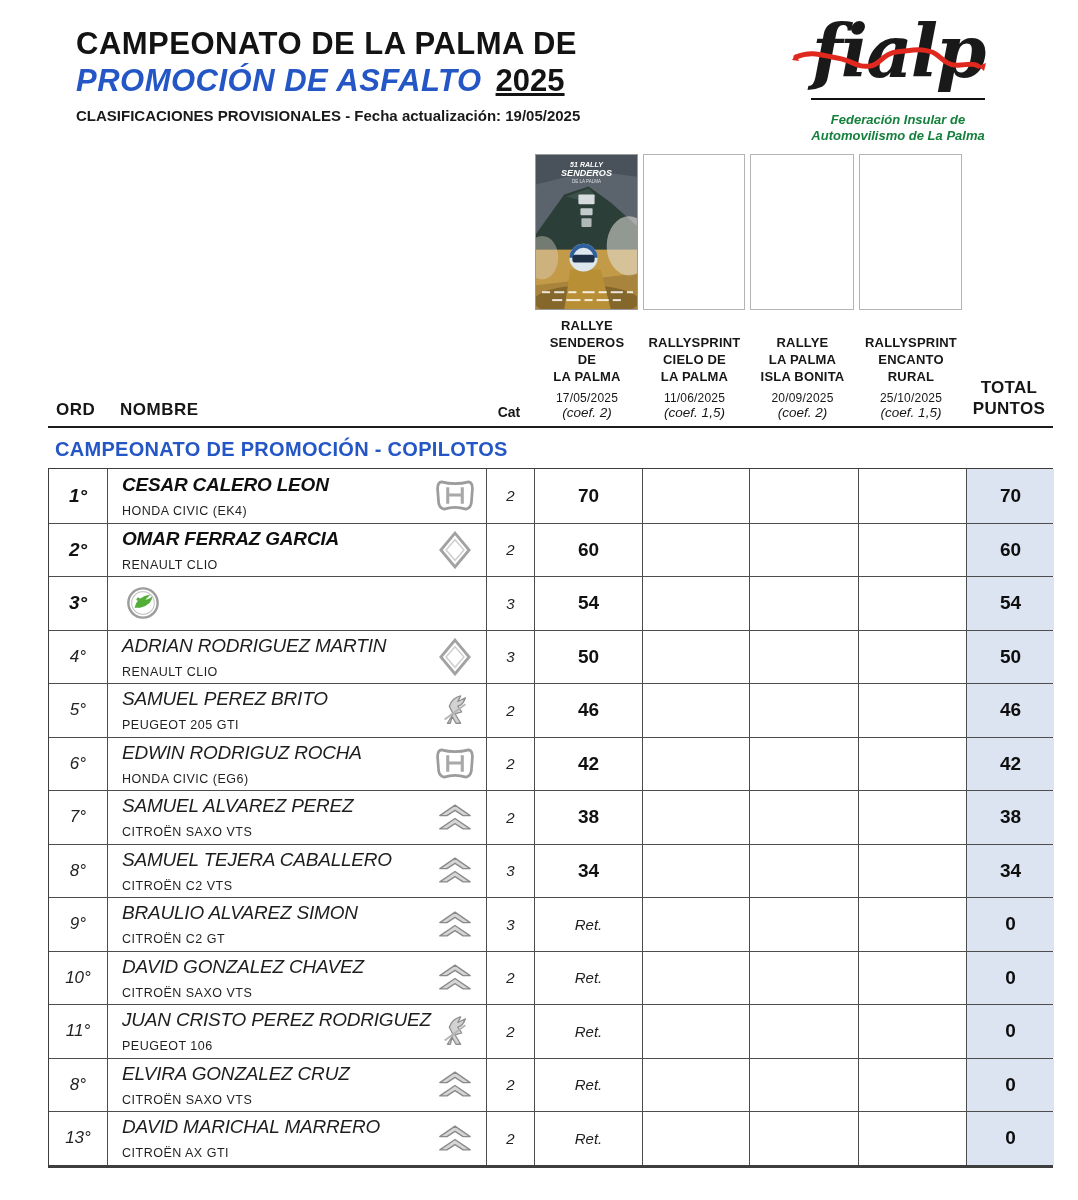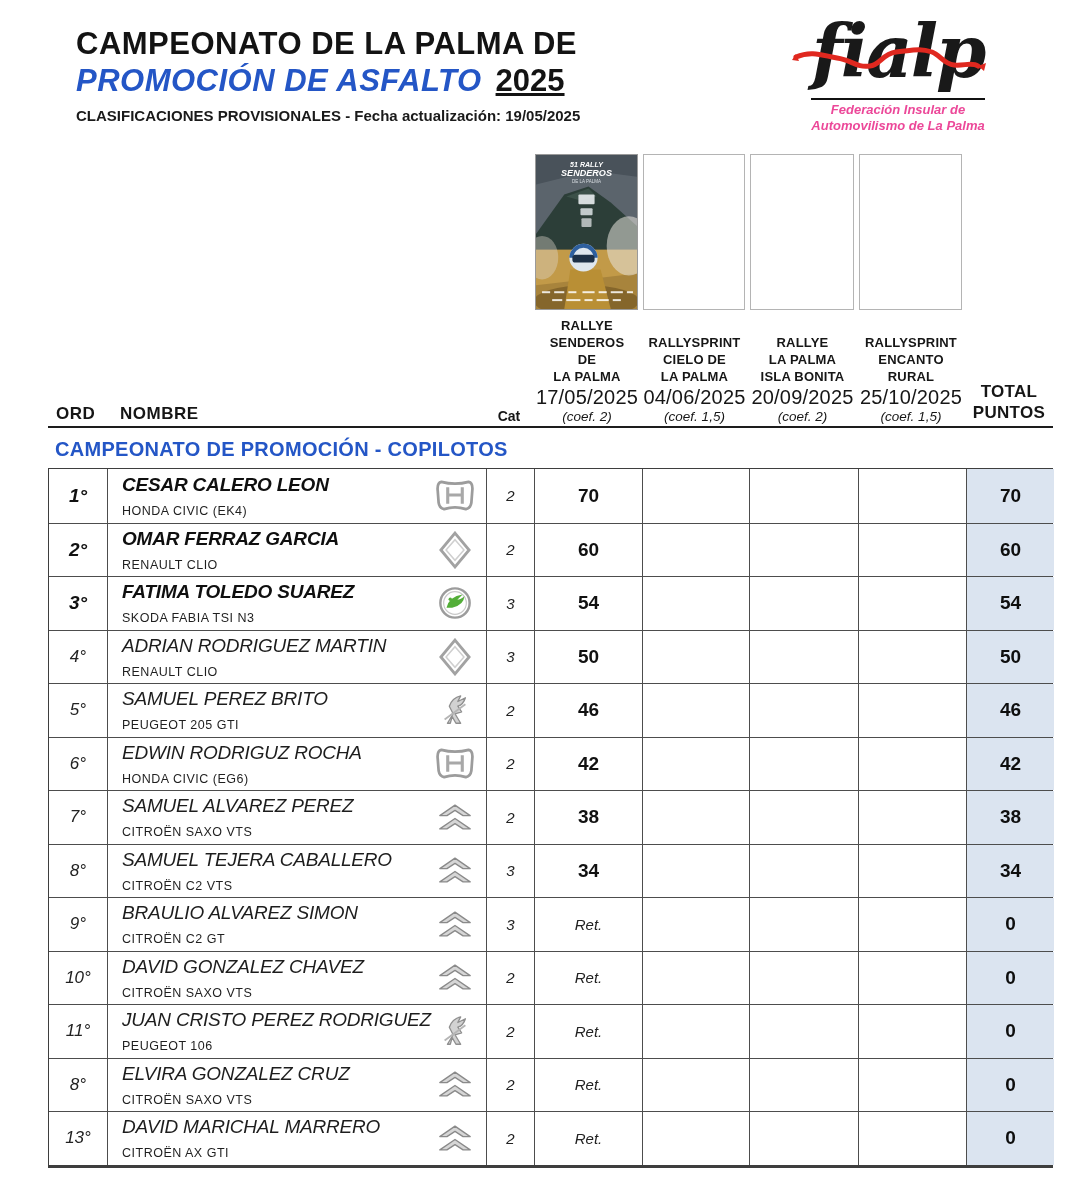--- a/index.html
+++ b/index.html
@@ -10,40 +10,40 @@
   .title-line1{font-size:31px;font-weight:800;letter-spacing:.5px;color:#131313;line-height:1.15;}
   .title-line2{font-size:31px;font-weight:800;line-height:1.25;}
   .title-line2 .blue{color:#2456c6;font-style:italic;letter-spacing:.5px;}
   .title-line2 .year{color:#131313;margin-left:14px;text-decoration:underline;}
   .subtitle{font-size:15px;font-weight:700;margin-top:7px;color:#1a1a1a;}
 
   .logo-block{position:absolute;left:782px;top:12px;width:232px;text-align:center;}
   .fialp-wrap{position:relative;height:86px;}
   .fialp-text{font-family:"DejaVu Serif",serif;font-style:italic;font-weight:bold;font-size:72px;line-height:80px;color:#191919;letter-spacing:-2px;}
   .fialp-route{position:absolute;left:0;top:0;width:232px;height:86px;pointer-events:none;}
-  .org-name{font-size:13px;font-weight:700;font-style:italic;color:#ec4899;border-top:2px solid #111;display:inline-block;padding-top:2px;line-height:1.25;white-space:pre-line;}
+  .org-name{font-size:13px;font-weight:700;font-style:italic;color:#15803d;border-top:2px solid #111;display:inline-block;padding-top:12px;line-height:1.25;white-space:pre-line;}
 
   
   .grid-cols{display:grid;grid-template-columns:58px 379px 48px 108px 107px 109px 108px 88px;}
 
   
   .posters-row{position:absolute;left:48px;top:152px;width:1005px;height:162px;}
   .poster-cell{position:relative;}
   .poster-box{position:absolute;left:2px;right:3px;top:2px;bottom:4px;border:1px solid #b4b4b4;background:#fff;}
   .poster-box.has-art{border-color:#9a9a9a;}
   .poster-box svg{display:block;width:100%;height:100%;}
 
   
   .col-headers{position:absolute;left:48px;top:318px;width:1005px;height:110px;border-bottom:2px solid #1d1d1d;box-sizing:border-box;align-items:end;}
   .col-headers .cell{display:flex;flex-direction:column;justify-content:flex-end;align-items:center;text-align:center;padding-bottom:20px;}
   .hdr-ord,.hdr-nombre{font-size:17px;font-weight:800;letter-spacing:.5px;align-items:flex-start !important;padding-left:8px;box-sizing:border-box;}
   .hdr-nombre{padding-left:14px;}
   .hdr-cat{font-size:14px;font-weight:800;}
   .event-name{font-size:13px;font-weight:800;line-height:1.3;white-space:pre-line;letter-spacing:.2px;}
-  .event-date{font-size:20px;letter-spacing:.2px;}
+  .event-date{font-size:12px;margin-top:5px;letter-spacing:.2px;}
   .event-coef{font-size:13.5px;font-style:italic;}
   .hdr-total{font-size:17px;font-weight:800;line-height:1.25;white-space:pre-line;letter-spacing:.3px;}
 
   
   .section-title{position:absolute;left:55px;top:438px;font-size:20px;font-weight:800;color:#2456c6;letter-spacing:.3px;}
 
   
   .standings{position:absolute;left:48px;top:468px;width:1005px;border:1.5px solid #3e3e3e;border-bottom-width:3px;box-sizing:border-box;}
   .row{height:53.5px;box-sizing:border-box;}
   .row + .row{border-top:1.5px solid #4d4d4d;}
@@ -154,21 +154,21 @@
 SENDEROS
 DE
 LA PALMA</div>
     <div class="event-date">17/05/2025</div>
     <div class="event-coef">(coef. 2)</div>
   </div>
   <div class="cell">
     <div class="event-name">RALLYSPRINT
 CIELO DE
 LA PALMA</div>
-    <div class="event-date">04/06/2025</div>
+    <div class="event-date">11/06/2025</div>
     <div class="event-coef">(coef. 1,5)</div>
   </div>
   <div class="cell">
     <div class="event-name">RALLYE
 LA PALMA
 ISLA BONITA</div>
     <div class="event-date">20/09/2025</div>
     <div class="event-coef">(coef. 2)</div>
   </div>
   <div class="cell">
@@ -223,24 +223,20 @@
     <div class="cell cat-cell">2</div>
     <div class="cell score-cell">60</div>
     <div class="cell score-cell empty"></div>
     <div class="cell score-cell empty"></div>
     <div class="cell score-cell empty"></div>
     <div class="cell total-cell">60</div>
   </div>
     <div class="row grid-cols top3">
     <div class="cell pos-cell">3°</div>
     <div class="cell name-cell">
-      <div class="name-stack">
-        <div class="driver-name">FATIMA TOLEDO SUAREZ</div>
-        <div class="car-model">SKODA FABIA TSI N3</div>
-      </div>
       <div class="brand-logo">
           <svg width="34" height="34" viewBox="0 0 36 36">
             <circle cx="18" cy="18" r="15.5" fill="#ffffff" stroke="#9c9c9c" stroke-width="2.6"></circle>
             <circle cx="18" cy="18" r="12" fill="none" stroke="#c9c9c9" stroke-width="1.2"></circle>
             <path d="M9,23 Q12,11 26,9 L20.5,14.5 Q26,13.5 28,10.5 Q27.5,20 15,23 Z" fill="#53ae38"></path>
             <circle cx="13" cy="14" r="1.8" fill="#53ae38"></circle>
           </svg>
         </div>
     </div>
     <div class="cell cat-cell">3</div>

